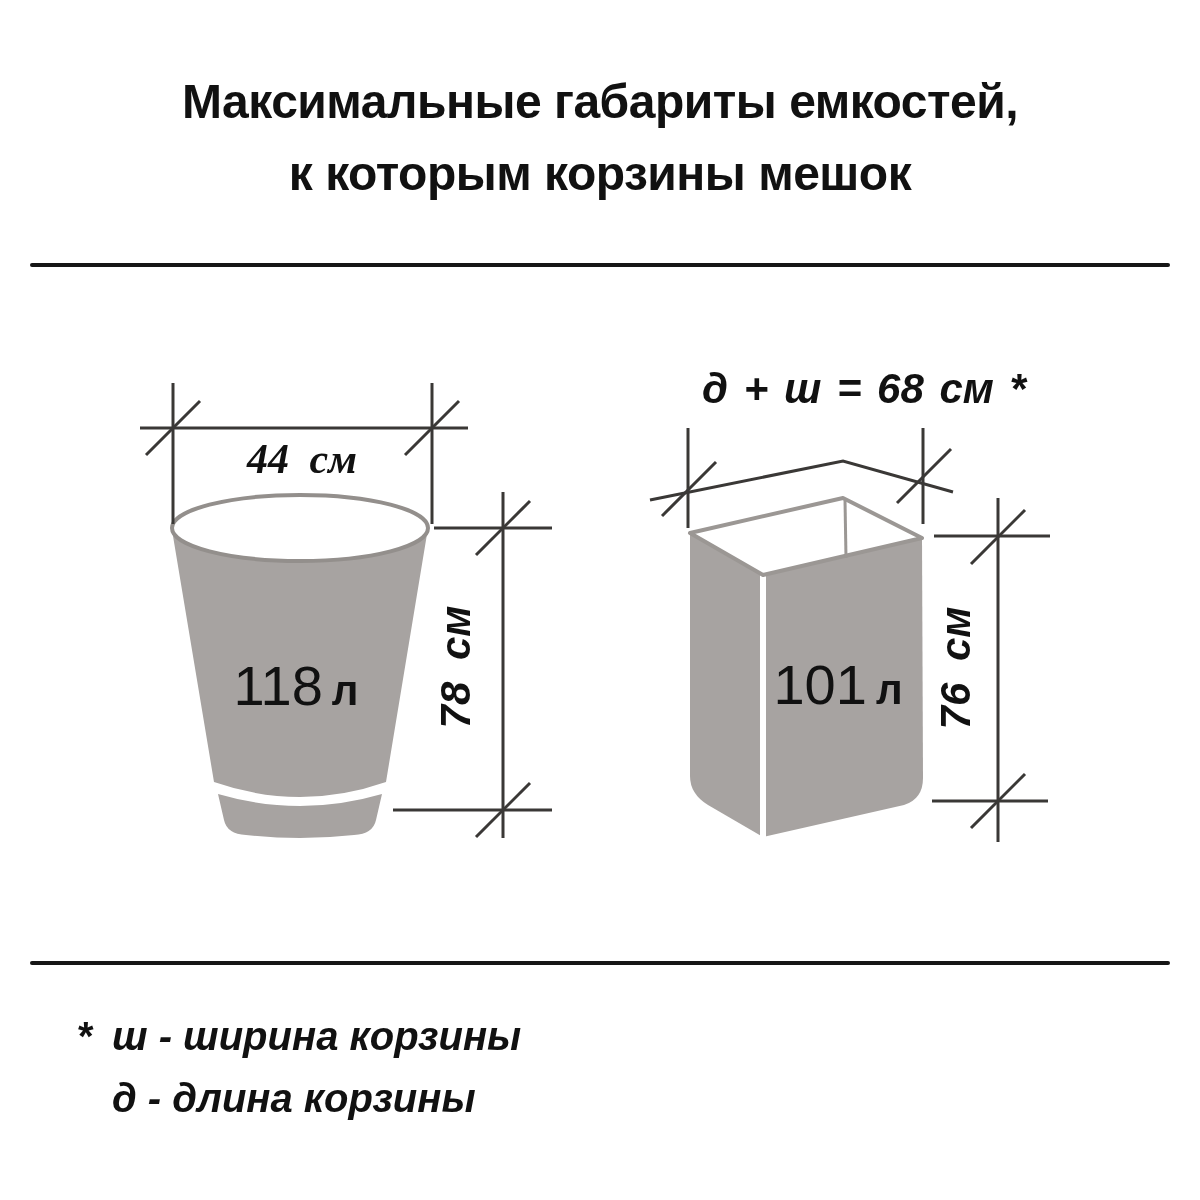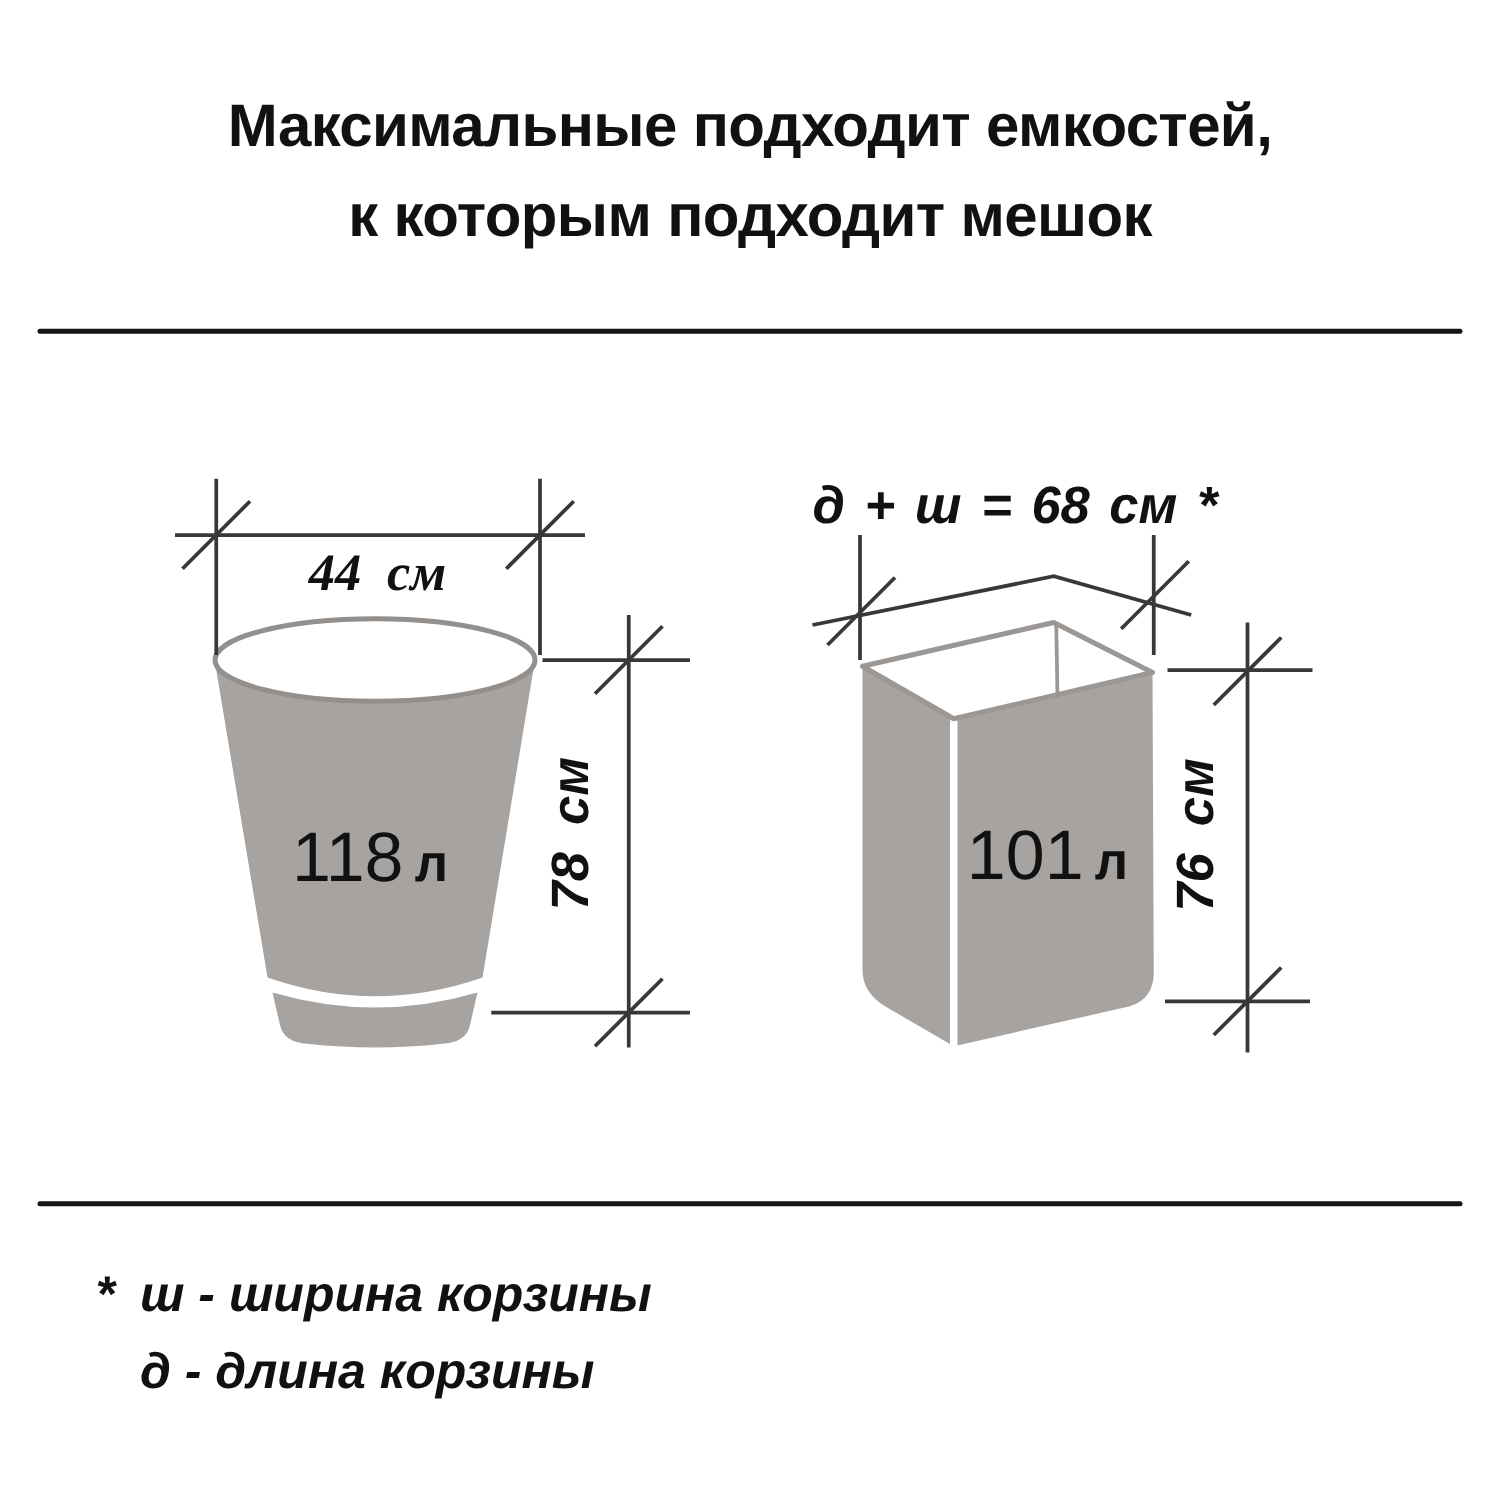--- a/index.html
+++ b/index.html
@@ -44,22 +44,22 @@
     white-space:nowrap;color:#111111;
   }
   .footnote-marker{display:inline-block;width:34px;font-style:normal;}
 </style>
 </head>
 <body>
 
 <div class="page">
 
   <div class="title">
-    <div>Максимальные подходит емкостей,</div>
-    <div>к которым подходит мешок</div>
+    <div>Максимальные габариты емкостей,</div>
+    <div>к которым корзины мешок</div>
   </div>
 
   <div class="rule rule-top"></div>
   <div class="rule rule-bottom"></div>
 
   <svg class="draw" width="1200" height="1200" viewBox="0 0 1200 1200">
 
     <g>
       <path d="M 172 530 L 214 782 Q 300 812 386 782 L 428 528 A 128 33 0 0 1 172 530 Z" fill="#a7a3a1"></path>
       <path d="M 218 794 Q 300 818 382 794 L 376 820 Q 373 834 354 835 Q 300 841 246 835 Q 227 834 224 820 Z" fill="#a7a3a1"></path>
@@ -108,21 +108,21 @@
   </svg>
 
   <div class="label dim-label" style="left:302px;top:459px;font-family:Liberation Serif, serif;">44 см</div>
 
   <div class="label" style="left:296px;top:685px;">
     <span class="vol-label">118</span><span class="vol-unit">л</span>
   </div>
 
   <div class="label dim-label rot" style="left:456px;top:667px;">78 см</div>
 
-  <div class="label formula-label" style="left:812px;top:389px;margin-top:15px;">д + ш = 68 см *</div>
+  <div class="label formula-label" style="left:864px;top:389px;">д + ш = 68 см *</div>
 
   <div class="label" style="left:838px;top:684px;">
     <span class="vol-label">101</span><span class="vol-unit">л</span>
   </div>
 
   <div class="label dim-label rot" style="left:956px;top:668px;">76 см</div>
 
   <div class="footnote-line" style="left:78px;top:1036px;">
     <span class="footnote-marker">*</span><span>ш - ширина корзины</span>
   </div>

